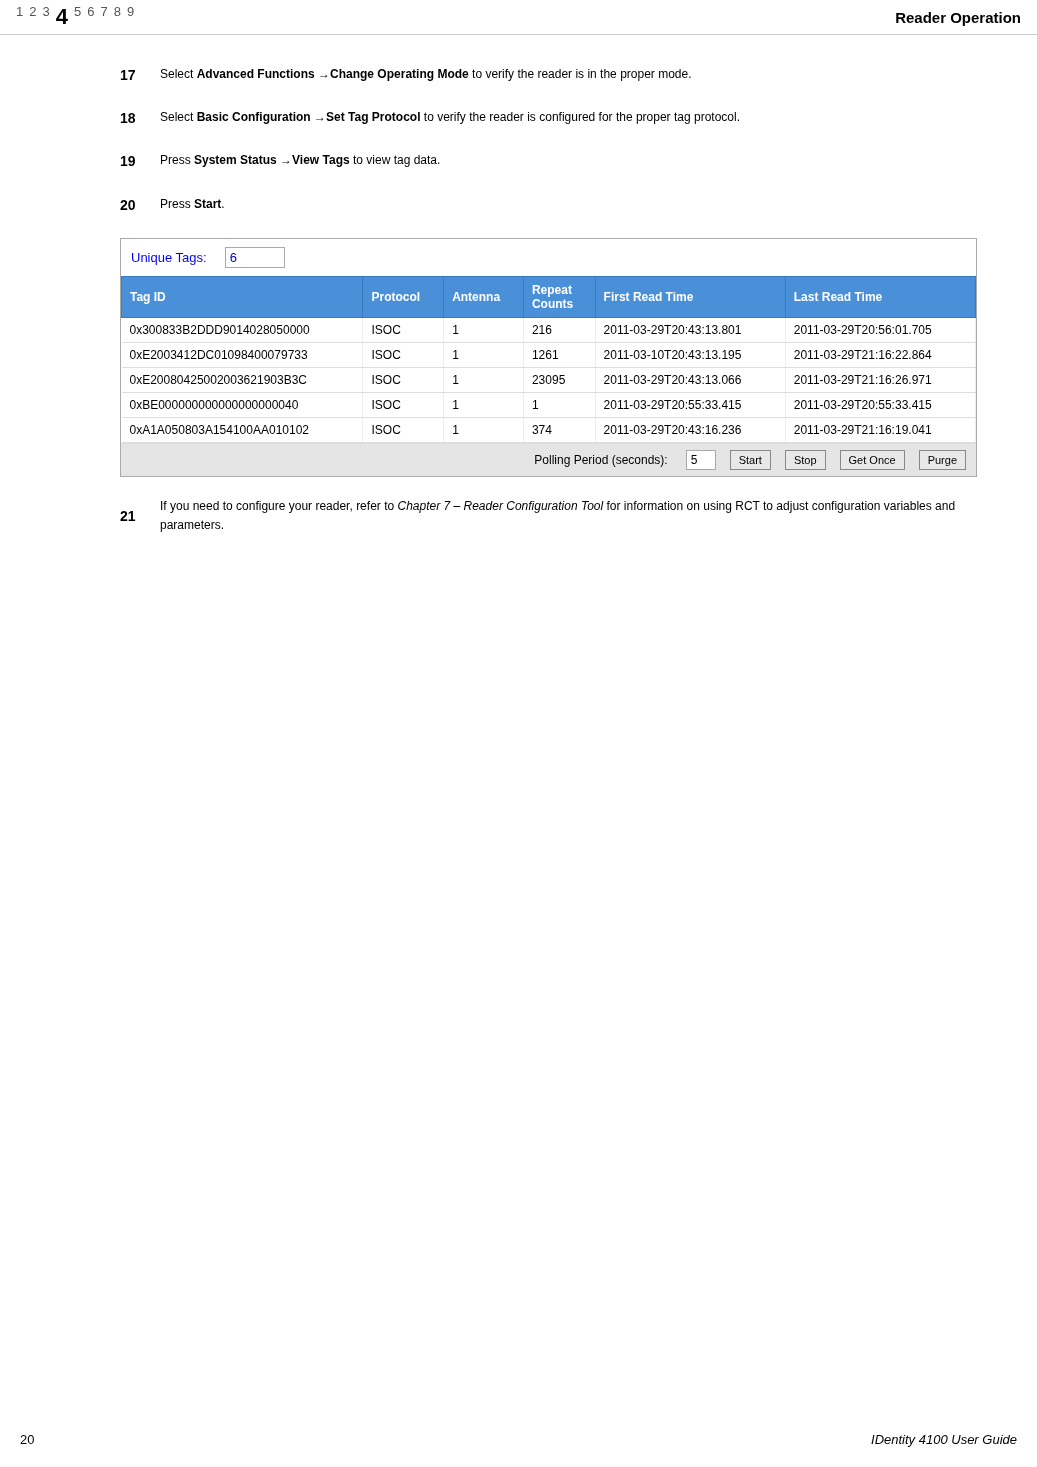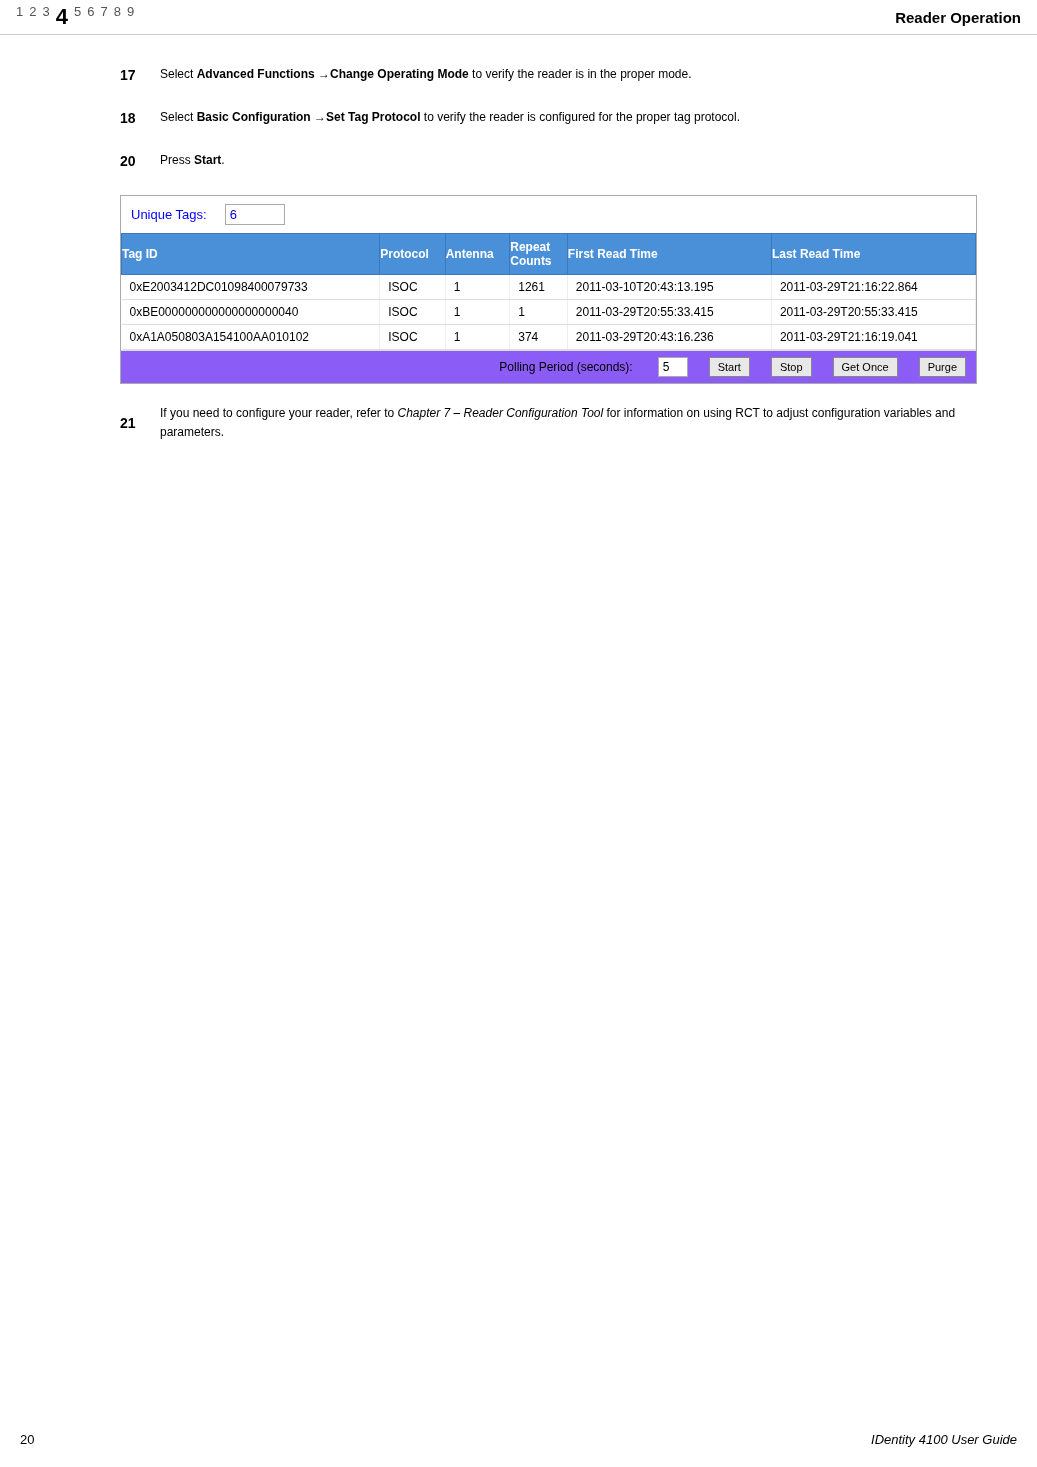--- a/index.html
+++ b/index.html
@@ -100,21 +100,21 @@
     .tag-table {
       width: 100%;
       border-collapse: collapse;
       font-size: 12px;
     }
     .tag-table thead tr {
       background: #4a90d9;
       color: #fff;
     }
     .tag-table thead th {
-      padding: 6px 0;
+      padding: 6px 8px;
       text-align: left;
       border: 1px solid #3a78c0;
       font-weight: bold;
       font-size: 12px;
     }
     .tag-table tbody tr {
       background: #fff;
     }
     .tag-table tbody td {
       padding: 5px 8px;
@@ -123,23 +123,23 @@
       font-size: 12px;
       color: #000;
     }
 
     
     .controls-bar {
       display: flex;
       align-items: center;
       justify-content: flex-end;
       padding: 6px 10px;
-      gap: 21px;
-      font-size: 12px;
-      background: #8b5cf6;
+      gap: 14px;
+      font-size: 12px;
+      background: #e5e5e5;
       border-top: 1px solid #ddd;
     }
     .controls-bar label {
       font-size: 12px;
       margin-right: 4px;
     }
     .controls-bar input {
       border: 1px solid #aaa;
       padding: 2px 4px;
       width: 30px;
@@ -200,20 +200,26 @@
     </div>
   </div>
 
   <div class="step">
     <div class="step-number">18</div>
     <div class="step-content">
       Select <b>Basic Configuration →Set Tag Protocol</b> to verify the reader is configured for the proper tag protocol.
     </div>
   </div>
 
+  <div class="step">
+    <div class="step-number">19</div>
+    <div class="step-content">
+      Press <b>System Status →View Tags</b> to view tag data.
+    </div>
+  </div>
 
   <div class="step">
     <div class="step-number">20</div>
     <div class="step-content">
       Press <b>Start</b>.
     </div>
   </div>
 
   <div class="ui-panel">
 
@@ -228,27 +234,43 @@
           <th>Tag ID</th>
           <th>Protocol</th>
           <th>Antenna</th>
           <th>Repeat<br>Counts</th>
           <th>First Read Time</th>
           <th>Last Read Time</th>
         </tr>
       </thead>
       <tbody id="tag-table-body">
 
+      <tr>
+            <td>0x300833B2DDD9014028050000</td>
+            <td>ISOC</td>
+            <td>1</td>
+            <td>216</td>
+            <td>2011-03-29T20:43:13.801</td>
+            <td>2011-03-29T20:56:01.705</td>
+          </tr>
           <tr>
             <td>0xE2003412DC01098400079733</td>
             <td>ISOC</td>
             <td>1</td>
             <td>1261</td>
             <td>2011-03-10T20:43:13.195</td>
             <td>2011-03-29T21:16:22.864</td>
+          </tr>
+          <tr>
+            <td>0xE20080425002003621903B3C</td>
+            <td>ISOC</td>
+            <td>1</td>
+            <td>23095</td>
+            <td>2011-03-29T20:43:13.066</td>
+            <td>2011-03-29T21:16:26.971</td>
           </tr>
           <tr>
             <td>0xBE000000000000000000040</td>
             <td>ISOC</td>
             <td>1</td>
             <td>1</td>
             <td>2011-03-29T20:55:33.415</td>
             <td>2011-03-29T20:55:33.415</td>
           </tr>
           <tr>

